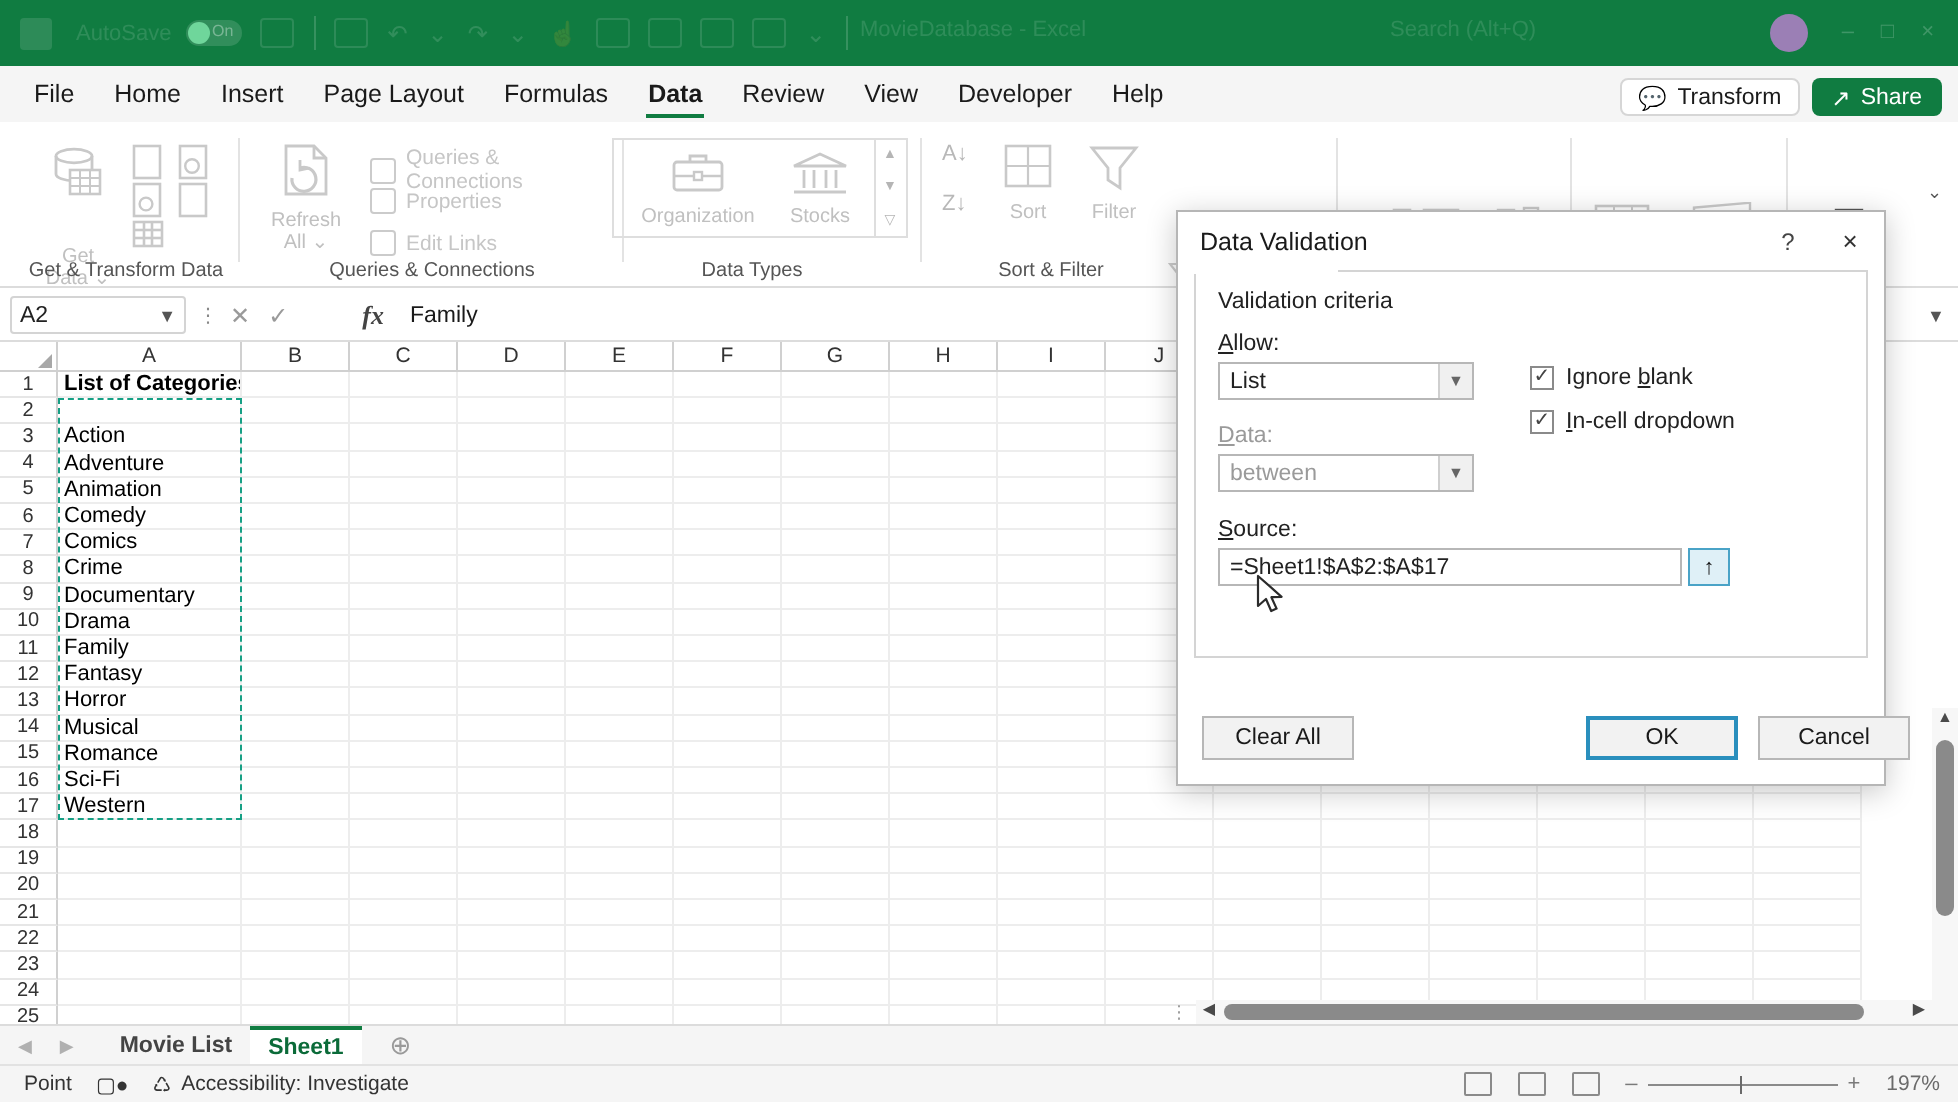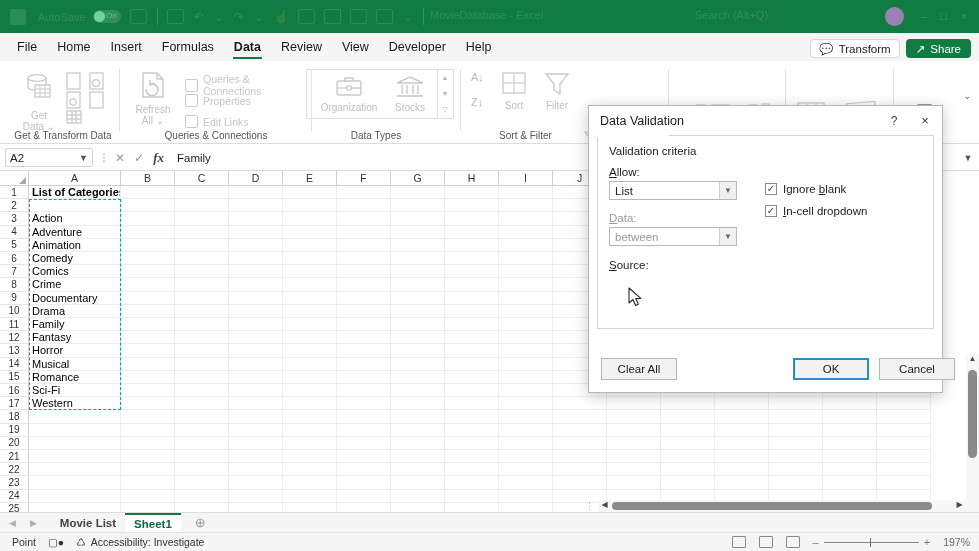--- a/index.html
+++ b/index.html
@@ -98,21 +98,21 @@
     background:#fff; border-bottom:1px solid #dcdcdc; display:flex; align-items:center;
   }
   .namebox {
     margin-left:5px; width:88px; height:19px; border:1px solid #d4d4d4; border-radius:2px;
     background:#fff; display:flex; align-items:center; padding:0 4px;
     font-size:11.5px; color:#222;
   }
   .namebox .chev { margin-left:auto; color:#555; font-size:9px; }
   .fb-dots { margin:0 6px; color:#888; font-size:10px; letter-spacing:0; }
   .fb-icons { display:flex; gap:9px; align-items:center; color:#9a9a9a; font-size:12px; }
-  .fb-fx { font-style:italic; font-family:"Liberation Serif", serif; color:#444; font-size:13px; font-weight:bold; }
+  .fb-fx { font-style:italic; font-family:"Liberation Serif", serif; color:#444; font-size:13px; font-weight:bold;margin-left:28px; }
   .fb-input {
     margin-left:9px; flex:1; height:20px; display:flex; align-items:center;
     font-size:11.5px; color:#1a1a1a; padding-left:4px;
   }
   .fb-chev { width:22px; text-align:center; color:#555; font-size:9px; }
 
   
   .gridwrap { position:absolute; left:0; top:171px; width:979px; height:341px; background:#fff; overflow:hidden; }
   .corner {
     position:absolute; left:0; top:0; width:29px; height:15px;
@@ -275,20 +275,21 @@
     <div class="tb-avatar"></div>
     <span class="tb-wbtn" style="right:52px">–</span>
     <span class="tb-wbtn" style="right:32px">□</span>
     <span class="tb-wbtn" style="right:12px">×</span>
   </div>
 
   <div class="menubar">
     <div class="mtab">File</div>
     <div class="mtab">Home</div>
     <div class="mtab">Insert</div>
+    <div class="mtab">Page Layout</div>
     <div class="mtab">Formulas</div>
     <div class="mtab active">Data</div>
     <div class="mtab">Review</div>
     <div class="mtab">View</div>
     <div class="mtab">Developer</div>
     <div class="mtab">Help</div>
   </div>
 
   <div class="hdr-right">
     <div class="btn-comments">
@@ -307,21 +308,21 @@
       <div class="bigbtn" style="left:8px; top:8px; width:46px;">
         <svg width="30" height="30" viewBox="0 0 30 30">
           <ellipse cx="13" cy="7" rx="9" ry="3.4" fill="none" stroke="#c9c9c9" stroke-width="1.4"></ellipse>
           <path d="M4 7 v9 a9 3.4 0 0 0 18 0 V7" fill="none" stroke="#c9c9c9" stroke-width="1.4"></path>
           <rect x="11" y="14" width="15" height="12" fill="#fff" stroke="#c9c9c9" stroke-width="1.3"></rect>
           <line x1="11" y1="18" x2="26" y2="18" stroke="#c9c9c9" stroke-width="1"></line>
           <line x1="11" y1="22" x2="26" y2="22" stroke="#c9c9c9" stroke-width="1"></line>
           <line x1="16" y1="14" x2="16" y2="26" stroke="#c9c9c9" stroke-width="1"></line>
           <line x1="21" y1="14" x2="21" y2="26" stroke="#c9c9c9" stroke-width="1"></line>
         </svg>
-        <div style="margin-top:6px">Get</div>
+        <div style="margin-top:18px">Get</div>
         <div><span>Data</span> ⌄</div>
       </div>
       <div style="position:absolute; left:56px; top:8px;">
         <svg width="52" height="56" viewBox="0 0 52 56">
           <g fill="none" stroke="#c9c9c9" stroke-width="1.3">
             <rect x="3" y="2" width="13" height="16"></rect>
               <rect x="26" y="2" width="13" height="16"></rect>
             <rect x="3" y="21" width="13" height="16"></rect>
               <rect x="26" y="21" width="13" height="16"></rect>
             <rect x="3" y="40" width="14" height="12"></rect>
@@ -1045,20 +1046,24 @@
             <span>Ignore <u>b</u>lank</span>
           </div>
           <div class="cbrow">
             <span class="cb">✓</span>
             <span><u>I</u>n-cell dropdown</span>
           </div>
         </div>
       </div>
 
       <div class="f-label" style="margin-top:13px;"><u>S</u>ource:</div>
+      <div style="display:flex; align-items:center; gap:3px;">
+        <div class="srcinput">=Sheet1!$A$2:$A$17</div>
+        <div class="collapse-btn">↑</div>
+      </div>
 
     </div>
 
     <div class="dlg-footer">
       <div class="dbtn" style="margin-left:12px;text-align:center;">Clear All</div>
       <div class="dbtn primary" style="margin-left:116px;">OK</div>
       <div class="dbtn" style="margin-left:10px;">Cancel</div>
     </div>
   </div>
 

